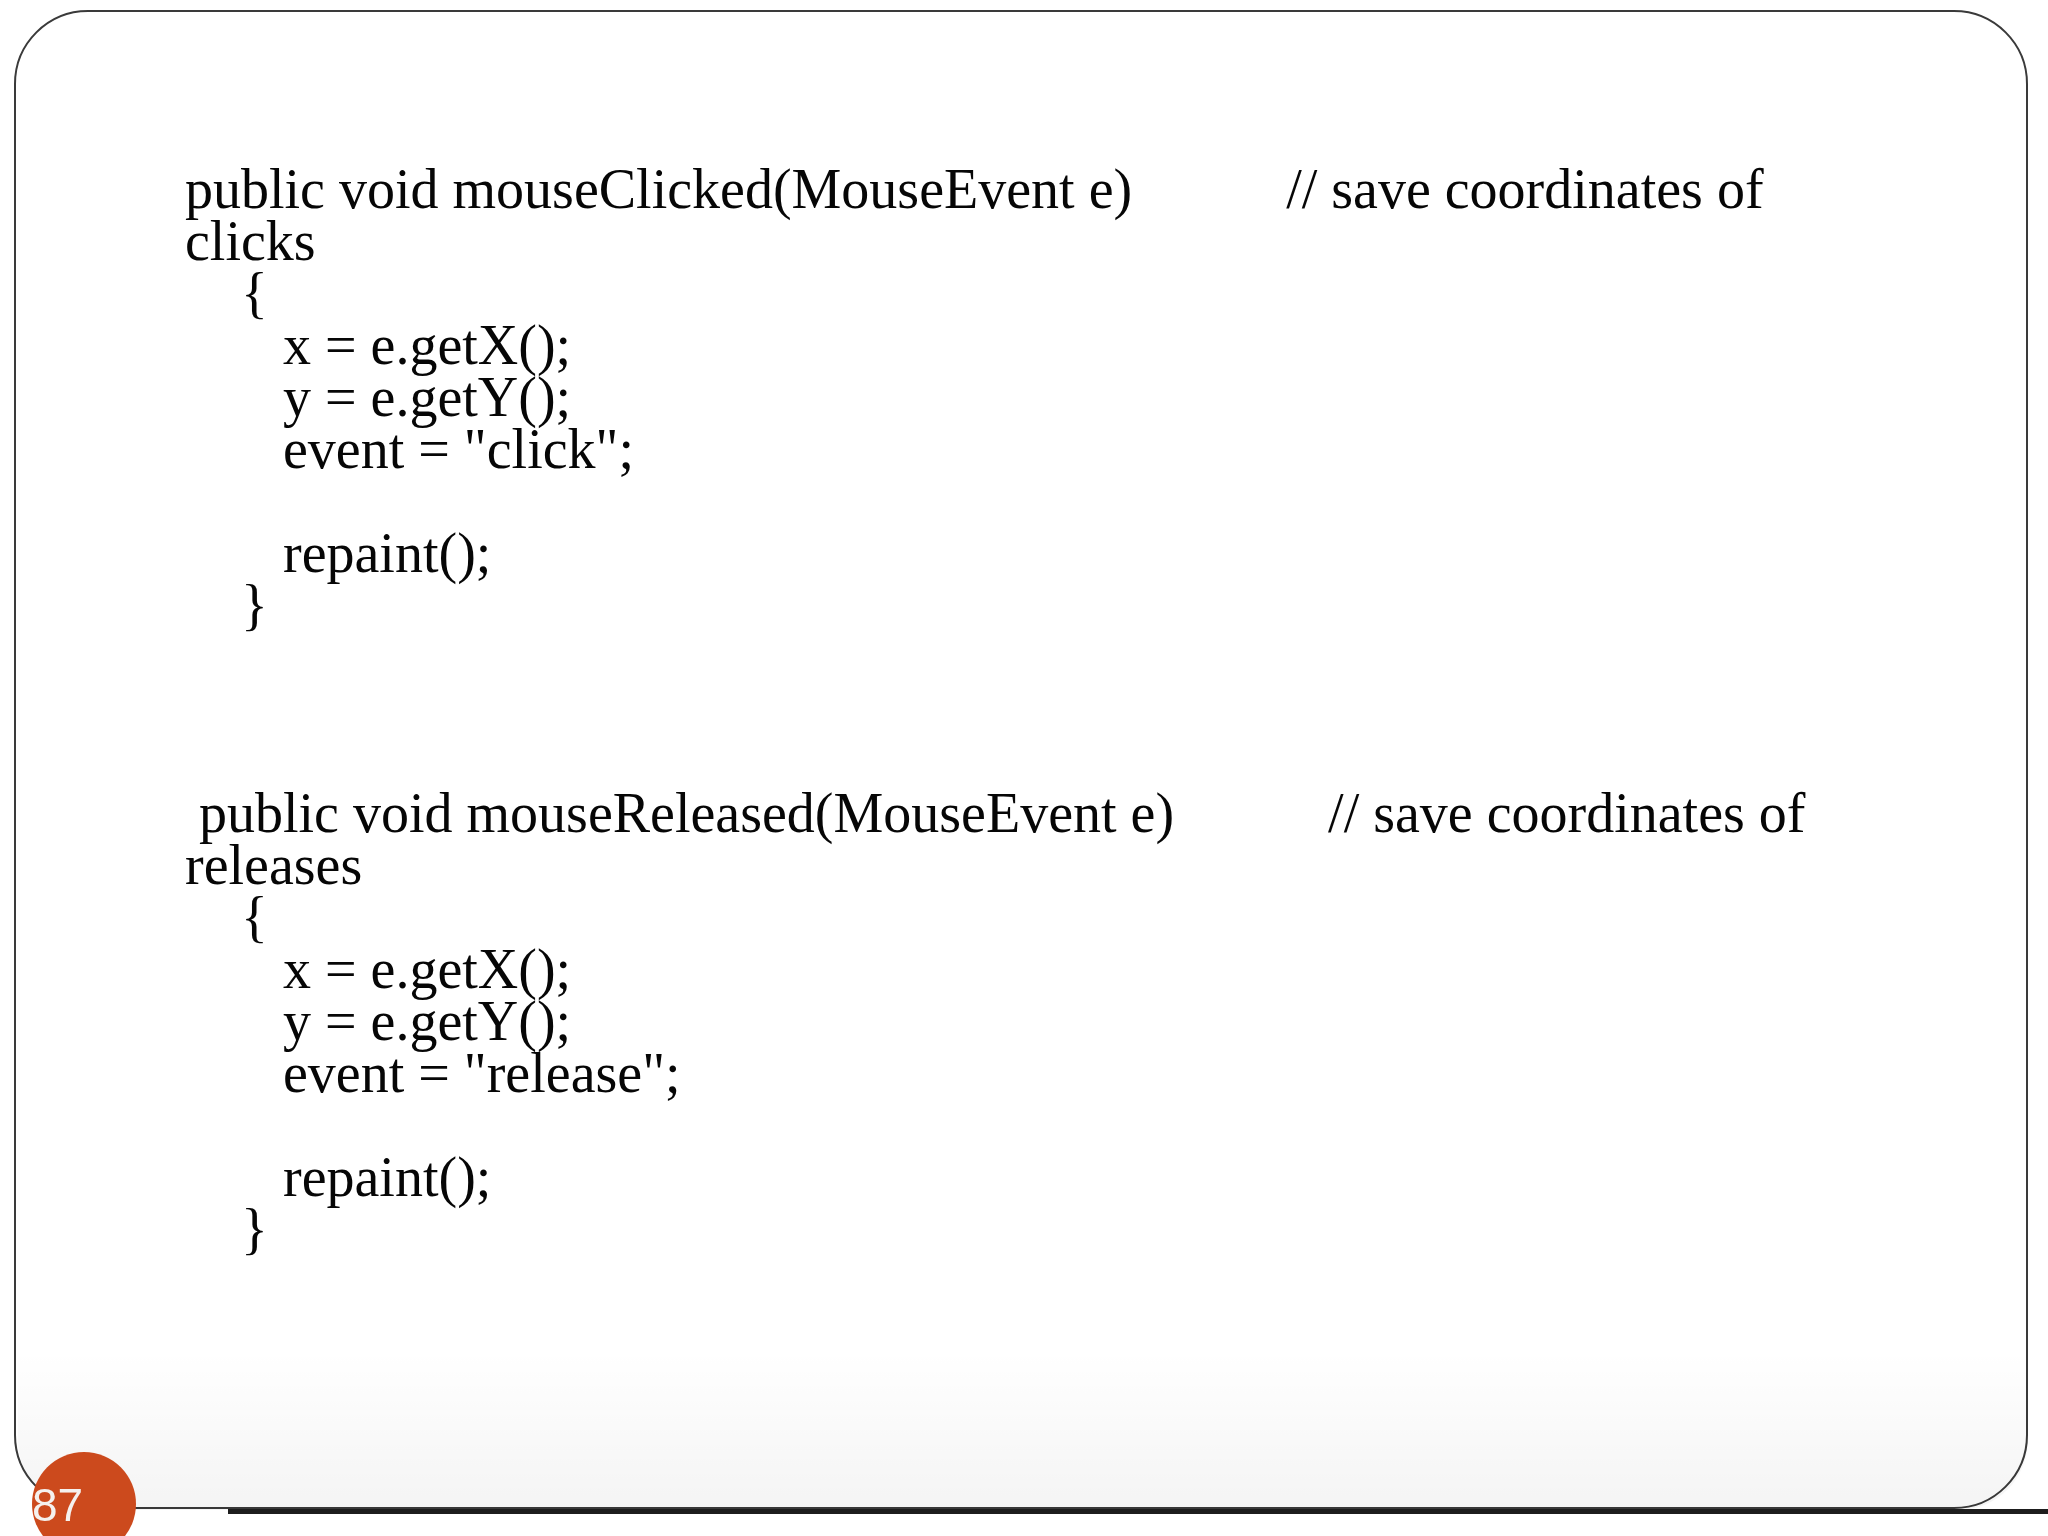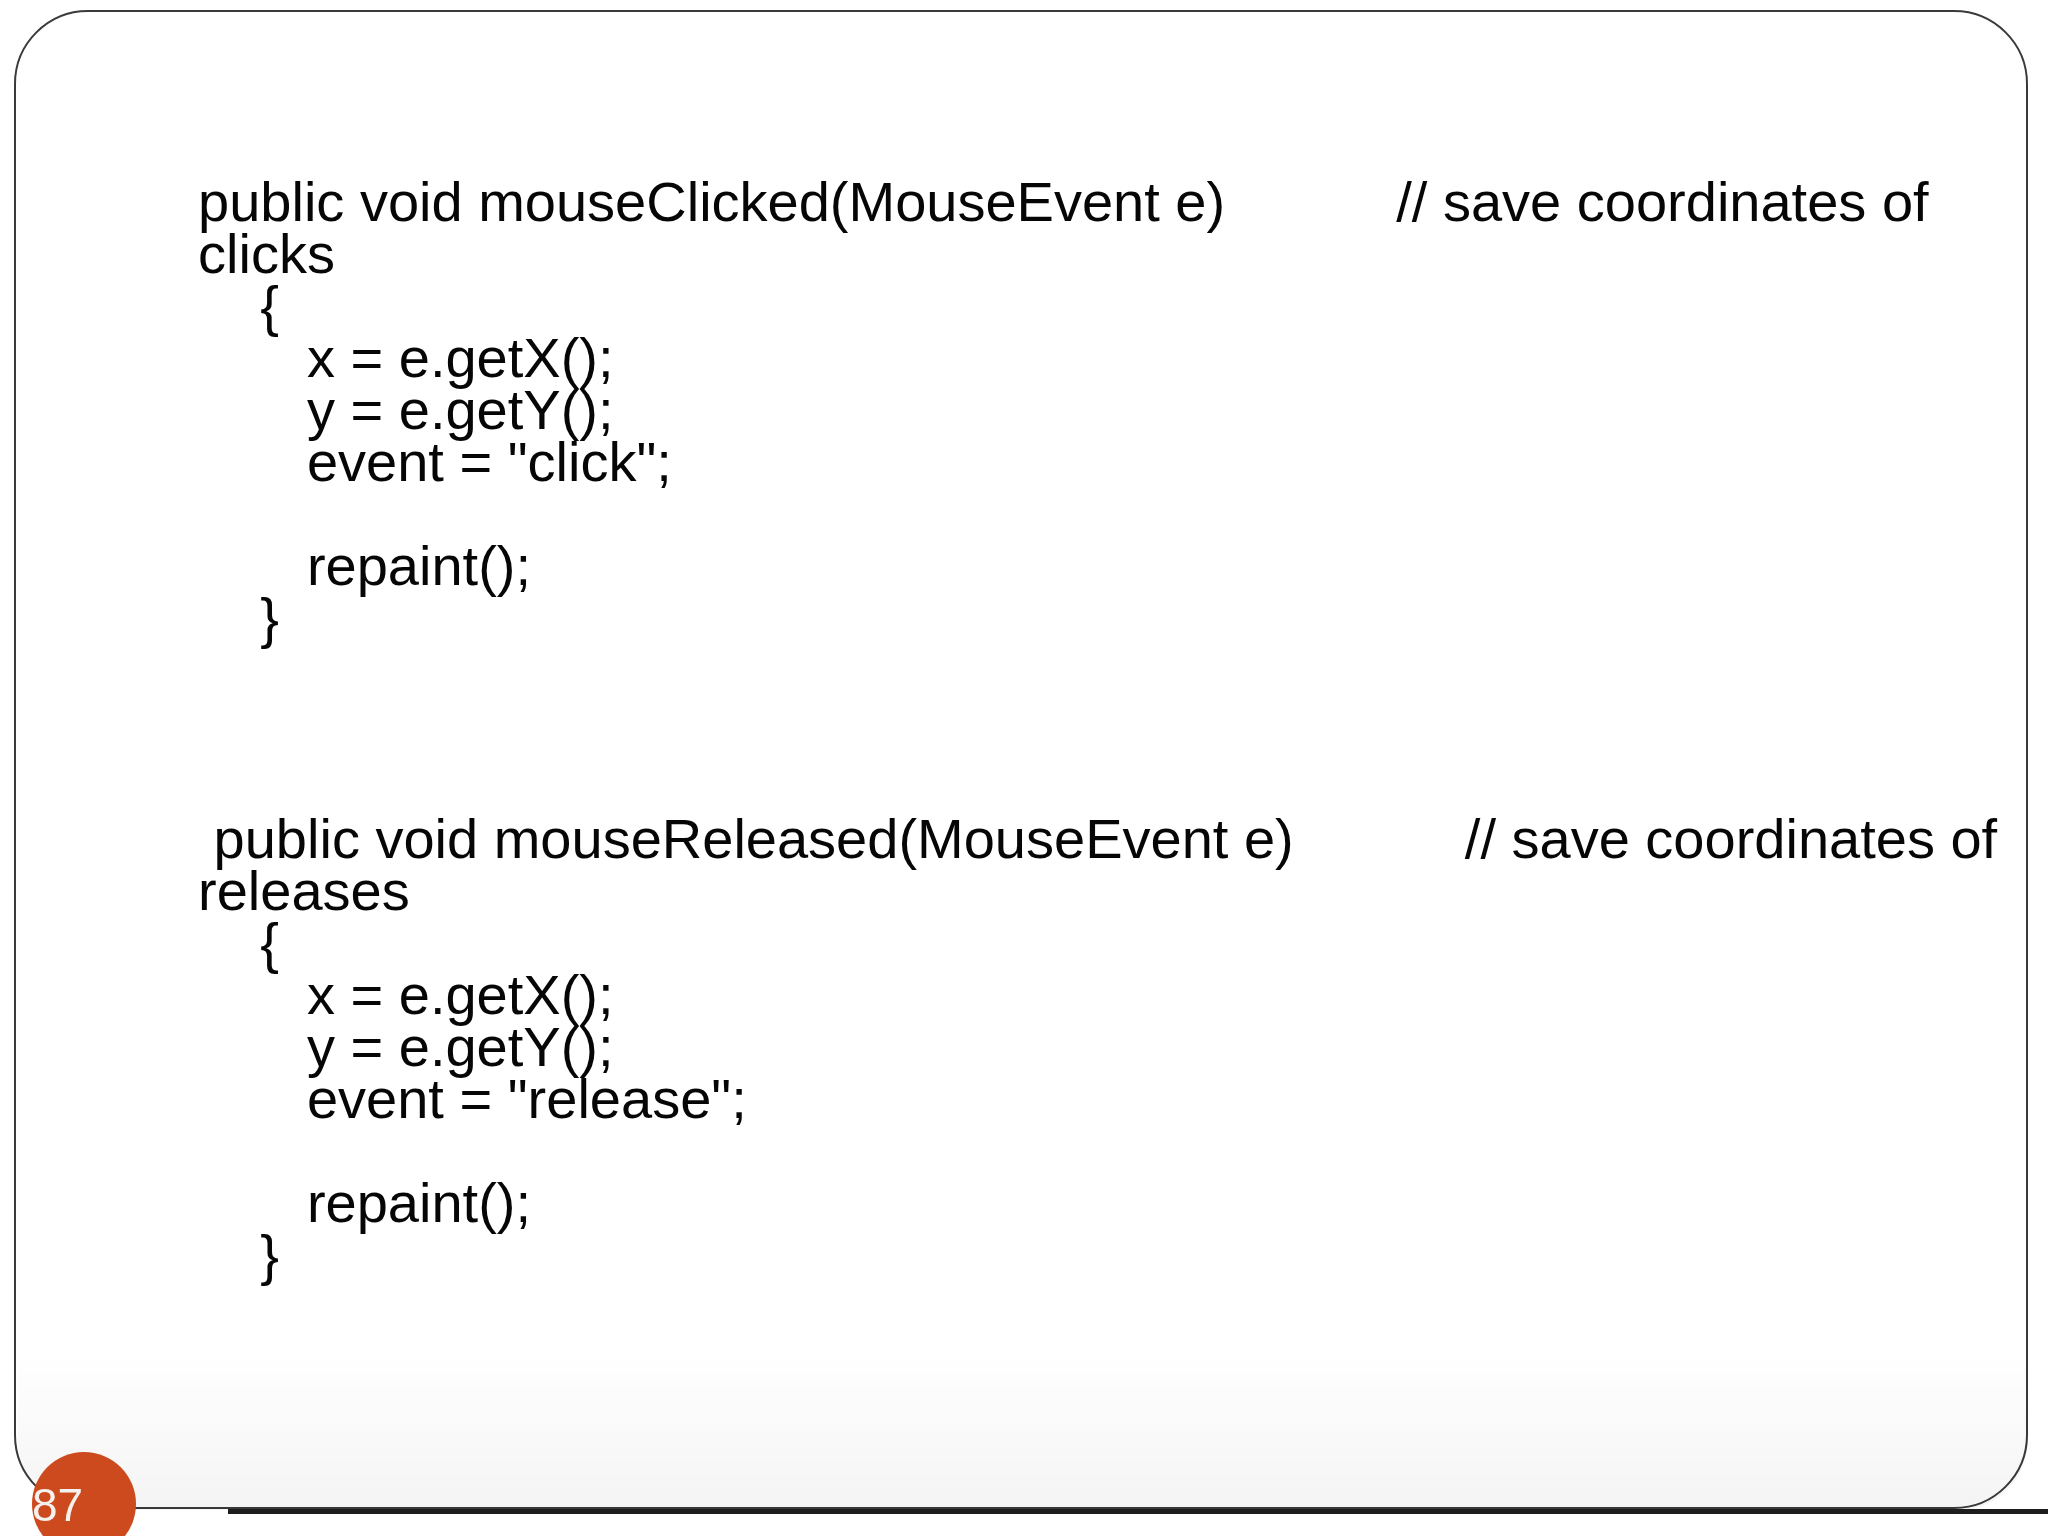--- a/index.html
+++ b/index.html
@@ -48,22 +48,22 @@
     position: absolute;
     left: 185px;
     top: 59px;
     color: var(--text, #060606);
     font-size: 56px;
     line-height: 52px;
     white-space: pre;
     letter-spacing: 0;
   }
   .code-block {
-    margin: 13px;
-    font-family: Liberation Sans, sans-serif;
+    margin: 0;
+    font-family: Liberation Serif, serif;
     white-space: pre;
   }
   .code-block + .code-block {
     margin-top: 52px;
   }
   .page-badge {
     position: absolute;
     left: 32px;
     top: 1452px;
     width: 104px;

